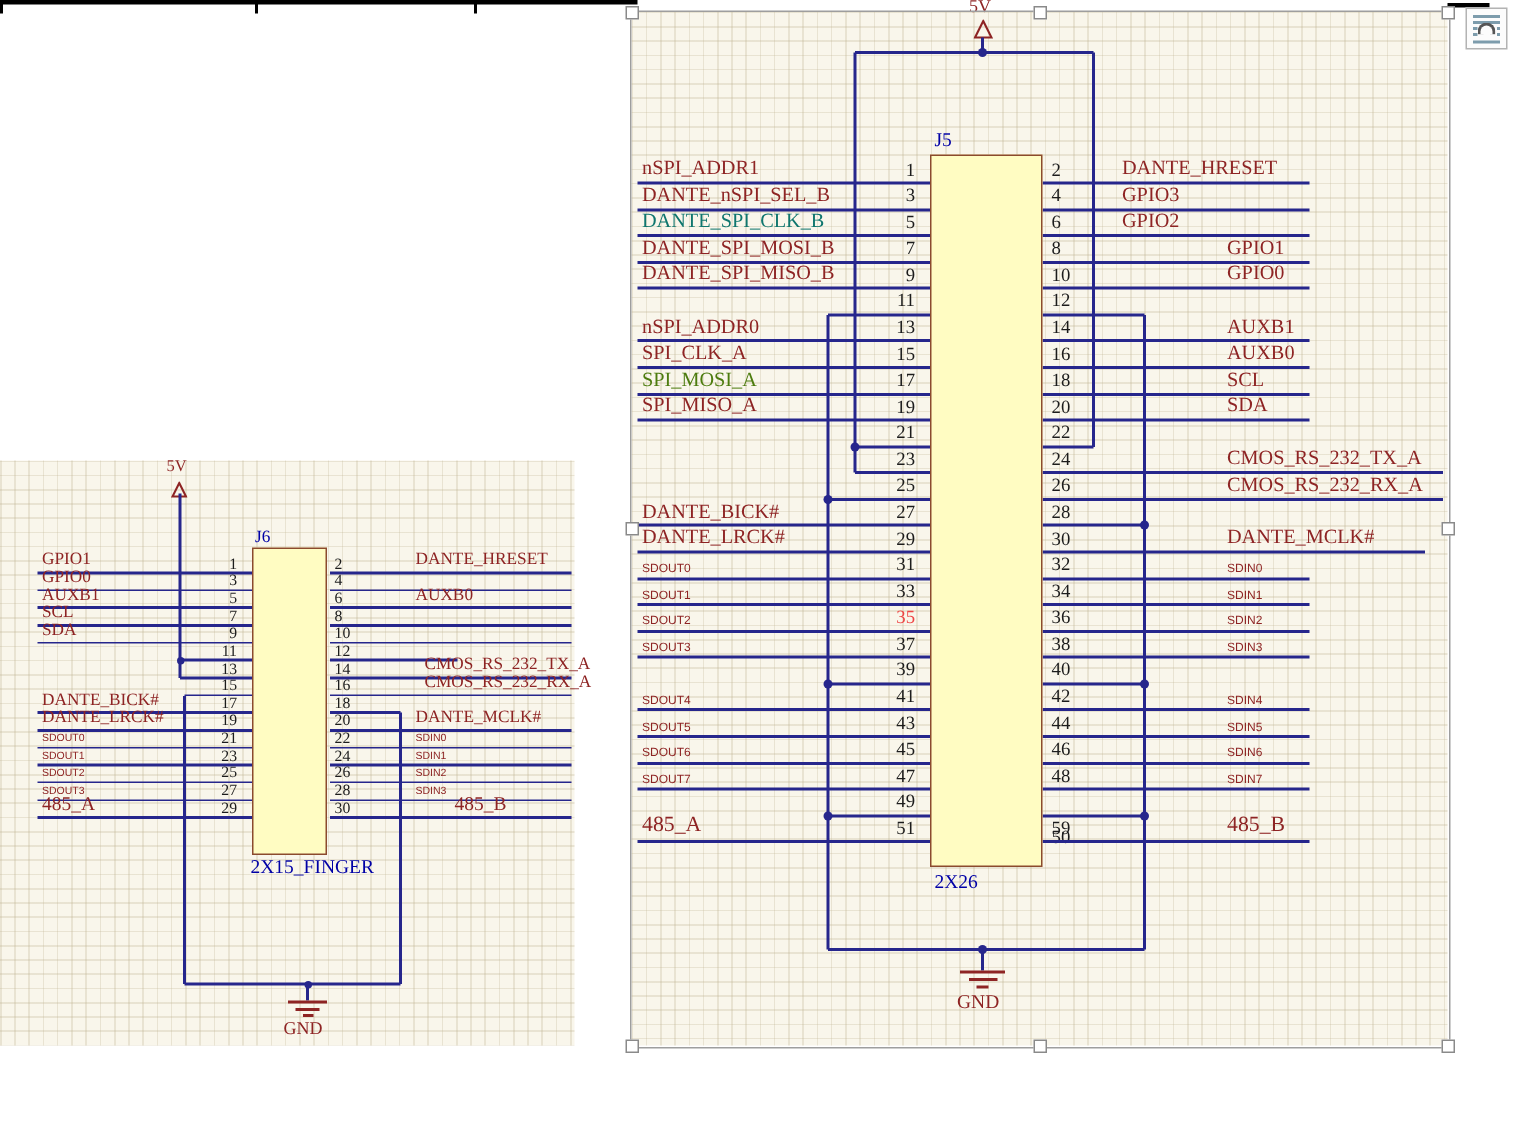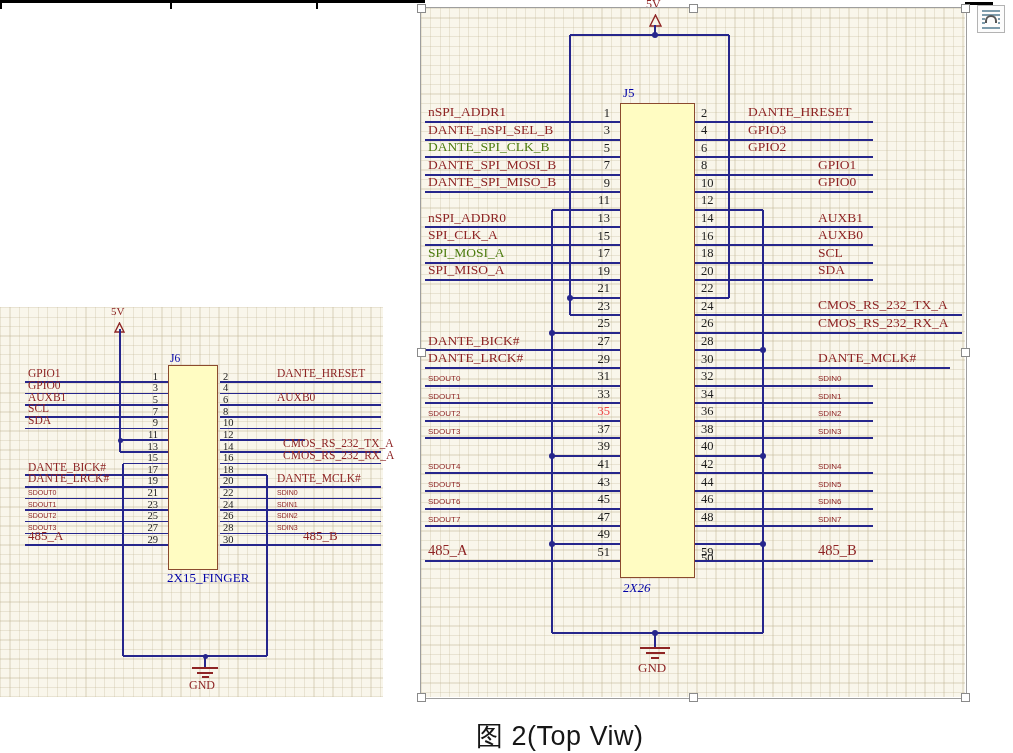--- a/index.html
+++ b/index.html
@@ -163,21 +163,21 @@
       <div class="seg" style="left: 425px; top: 138.573px; width: 195px; height: 2px; background: rgb(38, 38, 140);"></div>
       <div class="seg" style="left: 695px; top: 138.573px; width: 178px; height: 2px; background: rgb(38, 38, 140);"></div>
       <div class="txt" style="left: 490px; top: 124.073px; width: 120px; text-align: right; font-size: 12.5px; color: rgb(28, 28, 28);">3</div>
       <div class="txt" style="left: 701px; top: 124.073px; font-size: 12.5px; color: rgb(28, 28, 28);">4</div>
       <div class="txt" style="left: 428px; top: 122.643px; font-size: 13.5px; color: rgb(142, 36, 36);">DANTE_nSPI_SEL_B</div>
       <div class="txt" style="left: 748px; top: 122.643px; font-size: 13.5px; color: rgb(142, 36, 36);">GPIO3</div>
       <div class="seg" style="left: 425px; top: 156.146px; width: 195px; height: 2px; background: rgb(38, 38, 140);"></div>
       <div class="seg" style="left: 695px; top: 156.146px; width: 178px; height: 2px; background: rgb(38, 38, 140);"></div>
       <div class="txt" style="left: 490px; top: 141.646px; width: 120px; text-align: right; font-size: 12.5px; color: rgb(28, 28, 28);">5</div>
       <div class="txt" style="left: 701px; top: 141.646px; font-size: 12.5px; color: rgb(28, 28, 28);">6</div>
-      <div class="txt" style="left: 428px; top: 140.216px; font-size: 13.5px; color: #4d7c0f;">DANTE_SPI_CLK_B</div>
+      <div class="txt" style="left: 428px; top: 140.216px; font-size: 13.5px; color: #0f766e;">DANTE_SPI_CLK_B</div>
       <div class="txt" style="left: 748px; top: 140.216px; font-size: 13.5px; color: rgb(142, 36, 36);">GPIO2</div>
       <div class="seg" style="left: 425px; top: 173.719px; width: 195px; height: 2px; background: rgb(38, 38, 140);"></div>
       <div class="seg" style="left: 695px; top: 173.719px; width: 178px; height: 2px; background: rgb(38, 38, 140);"></div>
       <div class="txt" style="left: 490px; top: 159.219px; width: 120px; text-align: right; font-size: 12.5px; color: rgb(28, 28, 28);">7</div>
       <div class="txt" style="left: 701px; top: 159.219px; font-size: 12.5px; color: rgb(28, 28, 28);">8</div>
       <div class="txt" style="left: 428px; top: 157.789px; font-size: 13.5px; color: rgb(142, 36, 36);">DANTE_SPI_MOSI_B</div>
       <div class="txt" style="left: 818px; top: 157.789px; font-size: 13.5px; color: rgb(142, 36, 36);">GPIO1</div>
       <div class="seg" style="left: 425px; top: 191.292px; width: 195px; height: 2px; background: rgb(38, 38, 140);"></div>
       <div class="seg" style="left: 695px; top: 191.292px; width: 178px; height: 2px; background: rgb(38, 38, 140);"></div>
       <div class="txt" style="left: 490px; top: 176.792px; width: 120px; text-align: right; font-size: 12.5px; color: rgb(28, 28, 28);">9</div>
@@ -319,21 +319,21 @@
       <div class="seg" style="left: 760px; top: 347.4px; width: 6px; height: 6px; background: rgb(38, 38, 140); border-radius: 50%;"></div>
       <div class="seg" style="left: 760px; top: 452.8px; width: 6px; height: 6px; background: rgb(38, 38, 140); border-radius: 50%;"></div>
       <div class="seg" style="left: 760px; top: 540.6px; width: 6px; height: 6px; background: rgb(38, 38, 140); border-radius: 50%;"></div>
       <div class="seg" style="left: 652px; top: 630px; width: 6px; height: 6px; background: rgb(38, 38, 140); border-radius: 50%;"></div>
       <div class="seg" style="left: 640px; top: 647px; width: 30px; height: 2px; background: rgb(142, 36, 36);"></div>
       <div class="seg" style="left: 645.5px; top: 652px; width: 19px; height: 2px; background: rgb(142, 36, 36);"></div>
       <div class="seg" style="left: 651px; top: 657px; width: 8px; height: 2px; background: rgb(142, 36, 36);"></div>
       <div class="txt" style="left: 638px; top: 661px; font-size: 13px; color: rgb(142, 36, 36);">GND</div>
       <div class="seg" style="left: 620px; top: 103px; width: 75px; height: 475px; background: rgb(255, 252, 194); border: 1.5px solid rgb(139, 74, 46); box-sizing: border-box;"></div>
       <div class="txt" style="left: 623px; top: 86px; font-size: 13px; color: rgb(0, 0, 166);">J5</div>
-      <div class="txt" style="left: 623px; top: 581px; font-size: 13px; color: rgb(0, 0, 166); font-style: italic;">2X26</div>
+      <div class="txt" style="left: 623px; top: 581px; font-size: 13px; color: rgb(0, 0, 166);">2X26</div>
     </div>
 
   <div class="sel-border" style="left:420px;top:7px;width:545px;height:690px;"></div>
   <div class="handle" style="left:416.5px;top:3.5px;"></div>
   <div class="handle" style="left:688.5px;top:3.5px;"></div>
   <div class="handle" style="left:960.5px;top:3.5px;"></div>
   <div class="handle" style="left:416.5px;top:347.5px;"></div>
   <div class="handle" style="left:960.5px;top:347.5px;"></div>
   <div class="handle" style="left:416.5px;top:692.5px;"></div>
   <div class="handle" style="left:688.5px;top:692.5px;"></div>
@@ -343,15 +343,14 @@
     <span class="ln" style="left:4px;top:4px;width:18px;"></span>
     <span class="ln" style="left:4px;top:8px;width:18px;"></span>
     <span class="ln" style="left:4px;top:12px;width:3px;"></span>
     <span class="ln" style="left:20px;top:12px;width:2px;"></span>
     <span class="ln" style="left:4px;top:16px;width:3px;"></span>
     <span class="ln" style="left:20px;top:16px;width:2px;"></span>
     <span class="ln" style="left:4px;top:21px;width:18px;"></span>
     <span class="arch"></span>
   </div>
 
-  <div id="caption">图 2(Top Viw)</div>
 
 </div>
 
 </body></html>

